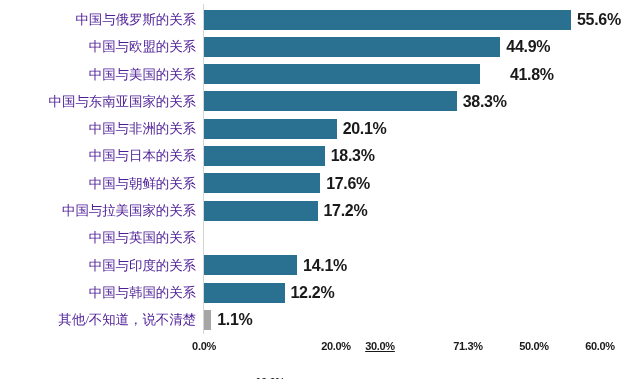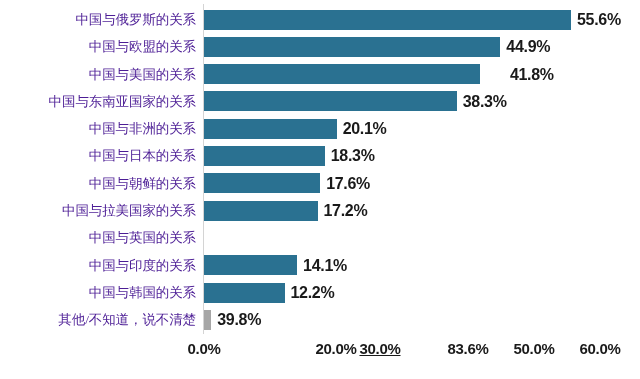--- a/index.html
+++ b/index.html
@@ -99,21 +99,21 @@
     top: 340px;
     width: 640px;
     height: 24px;
   }
   .tick {
     position: absolute;
     top: 0;
     width: 70px;
     margin-left: -35px;
     text-align: center;
-    font-size: 15px;
+    font-size: 11px;
     font-weight: bold;
     color: #1a1a1a;
     letter-spacing: -0.3px;
   }
 </style>
 </head>
 <body>
 
 <div id="chart-root">
 
@@ -190,28 +190,28 @@
         <div class="cat-label">中国与韩国的关系</div>
         <div class="bar-wrap">
           <div class="bar" style="width: 80.52px; background: rgb(42, 113, 145);"></div>
           <div class="val-label" style="left: 86.52px;">12.2%</div>
         </div>
       </div>
       <div class="bar-row">
         <div class="cat-label">其他/不知道，说不清楚</div>
         <div class="bar-wrap">
           <div class="bar gray" style="width: 7.26px; background: rgb(166, 166, 166);"></div>
-          <div class="val-label" style="left: 13.26px;">39.8%</div>
+          <div class="val-label" style="left: 13.26px;">1.1%</div>
         </div>
       </div>
     </div>
 
   <div class="x-axis">
       <div class="tick" style="left: 204px;">0.0%</div>
       <div class="tick" style="left: 270px; margin-top: 36px;">10.0%</div>
       <div class="tick" style="left: 336px;">20.0%</div>
       <div class="tick" style="left: 380px; text-decoration: underline;">30.0%</div>
-      <div class="tick" style="left: 468px;">83.6%</div>
+      <div class="tick" style="left: 468px;">71.3%</div>
       <div class="tick" style="left: 534px;">50.0%</div>
       <div class="tick" style="left: 600px;">60.0%</div>
     </div>
 
 </div>
 
 </body></html>

